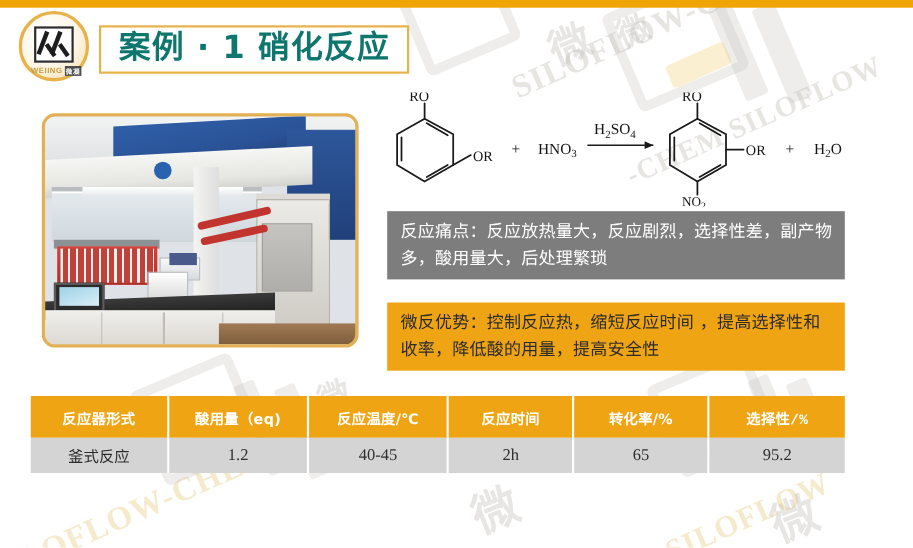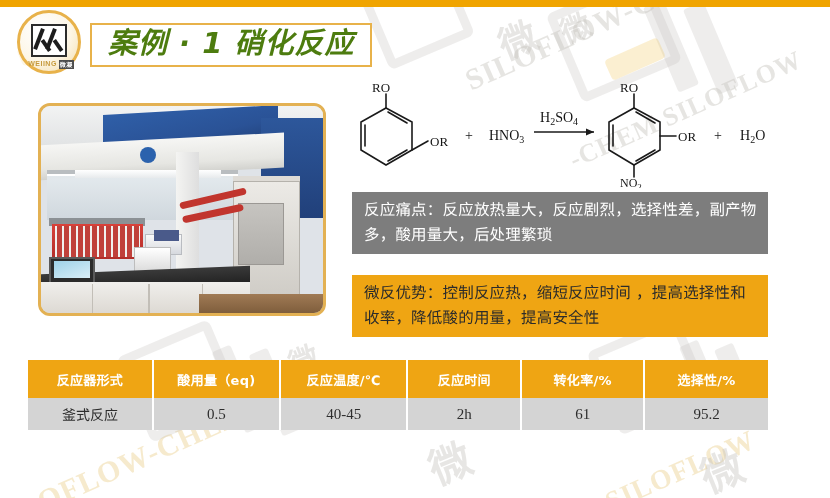--- a/index.html
+++ b/index.html
@@ -122,25 +122,24 @@
   #title-box {
     position: absolute; left: 90px; top: 23px;
     padding: 2px 16px 5px 16px;
     border: 2px solid #e8b24a;
     z-index: 7;
   }
   #title-text {
     font-family: "DejaVu Sans", sans-serif;
     font-size: 29px;
     font-weight: 700;
-    color: #4d7c0f;
+    color: #0f766e;
     letter-spacing: 1px;
     line-height: 1.15;
     white-space: nowrap;
-    font-style: italic;
   }
 
   
   #photo {
     position: absolute; left: 38px; top: 103px;
     width: 288px; height: 213px;
     border: 3px solid #e3b153;
     border-radius: 12px;
     overflow: hidden;
     background: #dfe3e8;
@@ -264,21 +263,21 @@
     color: #ffffff;
     font-family: "DejaVu Sans", sans-serif;
     font-size: 13px;
     font-weight: 700;
     height: 38px;
     text-align: center;
     border-right: 2px solid #ffffff;
     letter-spacing: 0.3px;
     white-space: nowrap;
   }
-  thead th:last-child { border-right: none; }
+  thead th:last-child { border-right: none; font-family: Liberation Mono, monospace; }
   tbody td {
     background: #d4d4d4;
     color: #2d2d2d;
     font-family: "DejaVu Sans", sans-serif;
     font-size: 14px;
     height: 32px;
     text-align: center;
     border-right: 2px solid #ffffff;
     border-bottom: 2px solid #ffffff;
   }
@@ -442,23 +441,23 @@
           <th class="c1">酸用量（eq)</th>
           <th class="c2">反应温度/℃</th>
           <th class="c3">反应时间</th>
           <th class="c4">转化率/%</th>
           <th class="c5">选择性/%</th>
         </tr>
       </thead>
       <tbody>
         <tr>
           <td>釜式反应</td>
-          <td class="num">0.5</td>
+          <td class="num">1.2</td>
           <td class="num">40-45</td>
           <td class="num">2h</td>
-          <td class="num">61</td>
+          <td class="num">65</td>
           <td class="num">95.2</td>
         </tr>
       </tbody>
     </table>
   </div>
 
 </div>
 
 </body></html>

